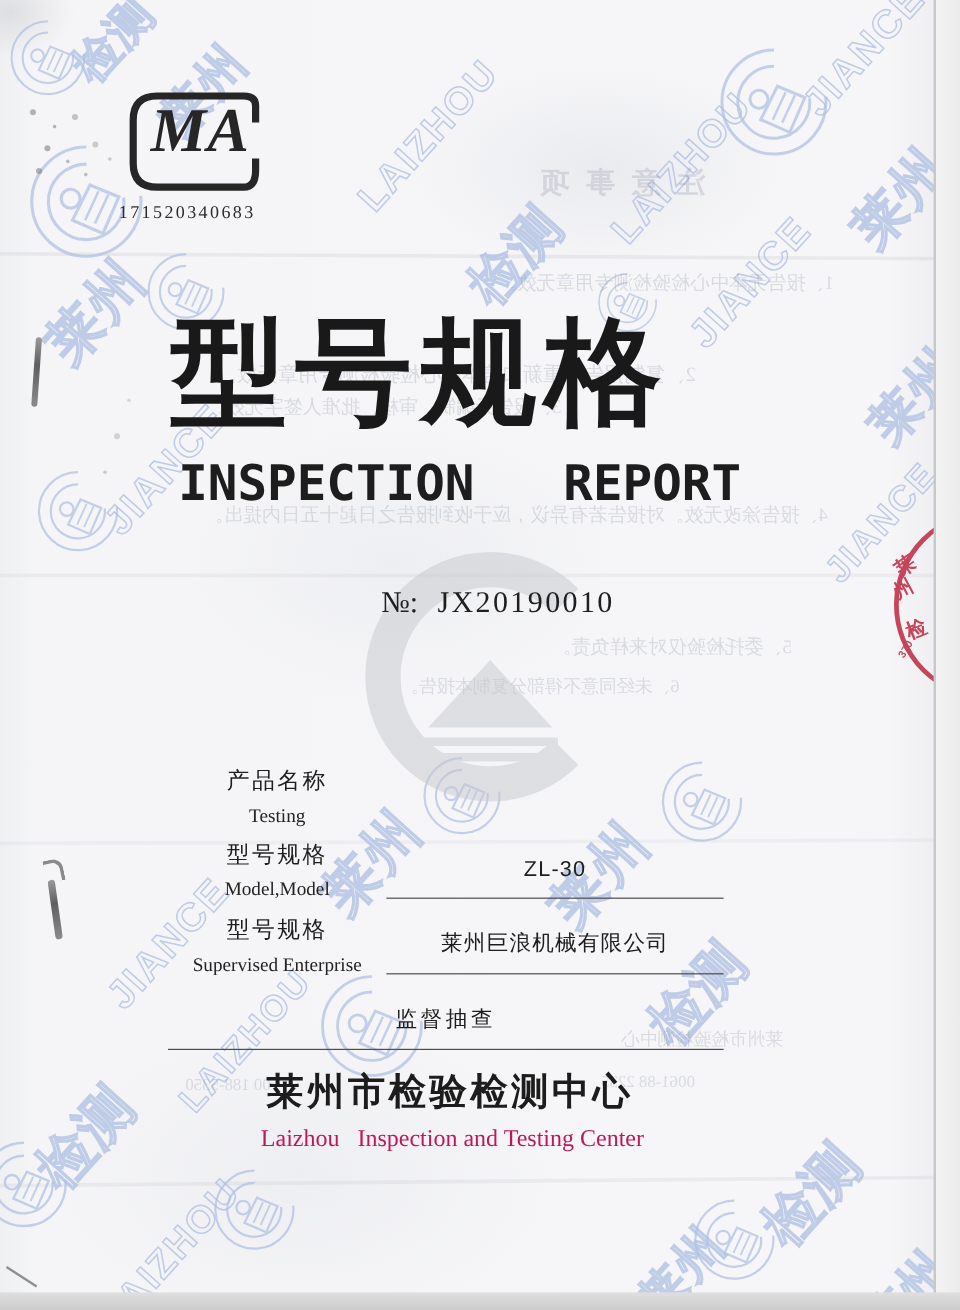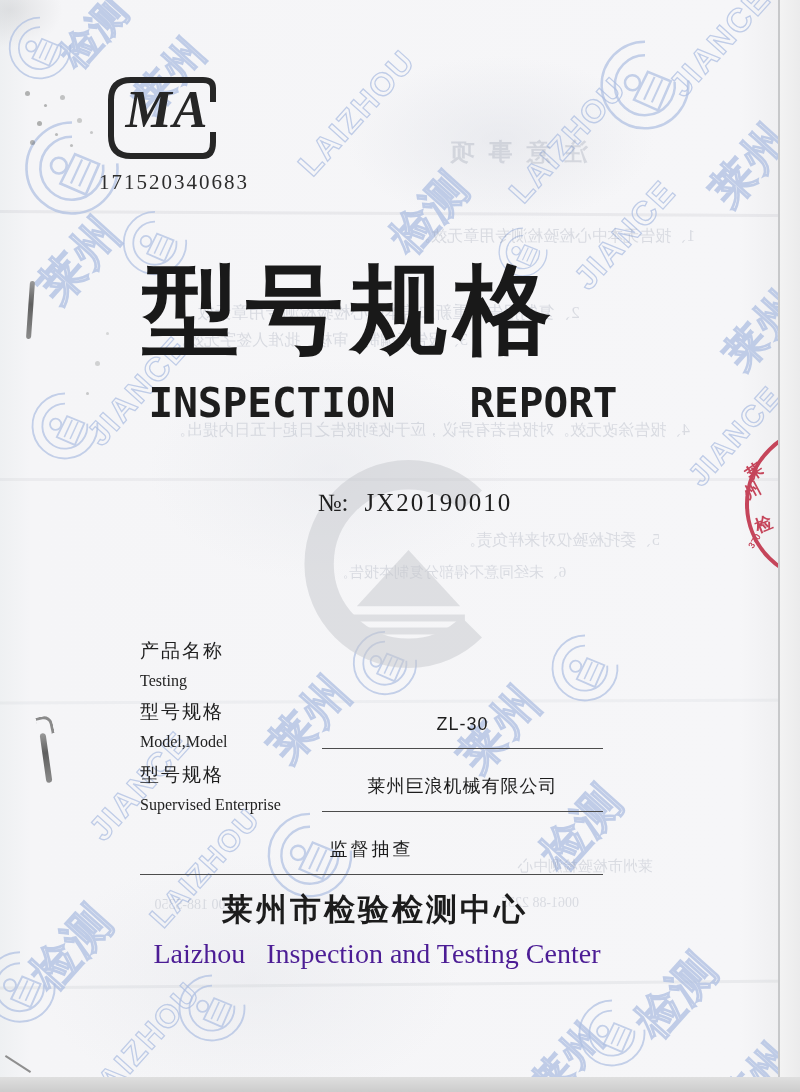--- a/index.html
+++ b/index.html
@@ -36,43 +36,43 @@
 
   
   .ctext{position:absolute;color:#1b1b1b;}
   #cma{position:absolute;left:103px;top:72px;width:128px;height:92px;font-style:italic;}
   #cma svg{position:absolute;left:0;top:0;}
   #cma .ma{
     position:absolute;left:0;top:8px;width:128px;text-align:center;
     font-family:"Liberation Serif",serif;font-weight:700;font-size:52px;color:#262626;
     letter-spacing:1px;
   }
-  #serial{left:99px;top:170px;font-family:"Liberation Serif",serif;font-size:21px;
+  #serial{left:99px;top:170px;font-family:"Liberation Serif",serif;font-size:15px;
     letter-spacing:2px;color:#2c2c2c;}
   #title-cn{left:350px;top:246px;transform:translateX(-50%);
     font-size:97px;font-weight:900;letter-spacing:7px;white-space:pre;color:#191919;}
   #title-en{left:383px;top:379px;transform:translateX(-50%);
     font-family:"DejaVu Sans Mono",monospace;font-weight:700;font-size:41px;
     white-space:pre;color:#1d1d1d;}
   #repno{left:415px;top:489px;transform:translateX(-50%);white-space:nowrap;
     font-family:"Liberation Serif",serif;font-size:25px;color:#1f1f1f;}
   #repno .num{margin-left:16px;letter-spacing:2px;}
 
   .frow{position:absolute;left:140px;width:463px;height:50px;display:flex;}
-  .flabel{width:182px;}
+  .flabel{width:182px;text-align:center;}
   .flabel .lcn{font-size:19px;letter-spacing:2px;color:#1e1e1e;}
   .flabel .len{font-family:"Liberation Serif",serif;font-size:16px;color:#222;margin-top:8px;}
   .fvalue{flex:1;border-bottom:1.5px solid #4c4c4c;display:flex;
     align-items:flex-end;justify-content:center;}
   .fvalue .vtext{margin-bottom:13px;font-size:18px;letter-spacing:1px;color:#1d1d1d;}
 
   #org-cn{left:375px;top:889px;transform:translateX(-50%);font-size:31px;
     font-weight:700;letter-spacing:3px;font-family:"Liberation Serif",serif;color:#1c1c1c;white-space:nowrap;}
   #org-en{left:377px;top:938px;transform:translateX(-50%);
-    font-family:"Liberation Serif",serif;font-size:28px;color:#4c1d95;white-space:pre;}
+    font-family:"Liberation Serif",serif;font-size:20px;color:#be185d;white-space:pre;}
 
   
   #graylogo{position:absolute;left:291px;top:428px;opacity:.5;}
 
   
   #seal{position:absolute;left:740px;top:418px;width:60px;height:175px;opacity:.92;
     filter:blur(.3px);}
   #seal svg{overflow:visible;}
   #seal .sch{position:absolute;color:#c2374e;font-weight:700;white-space:nowrap;}
 

